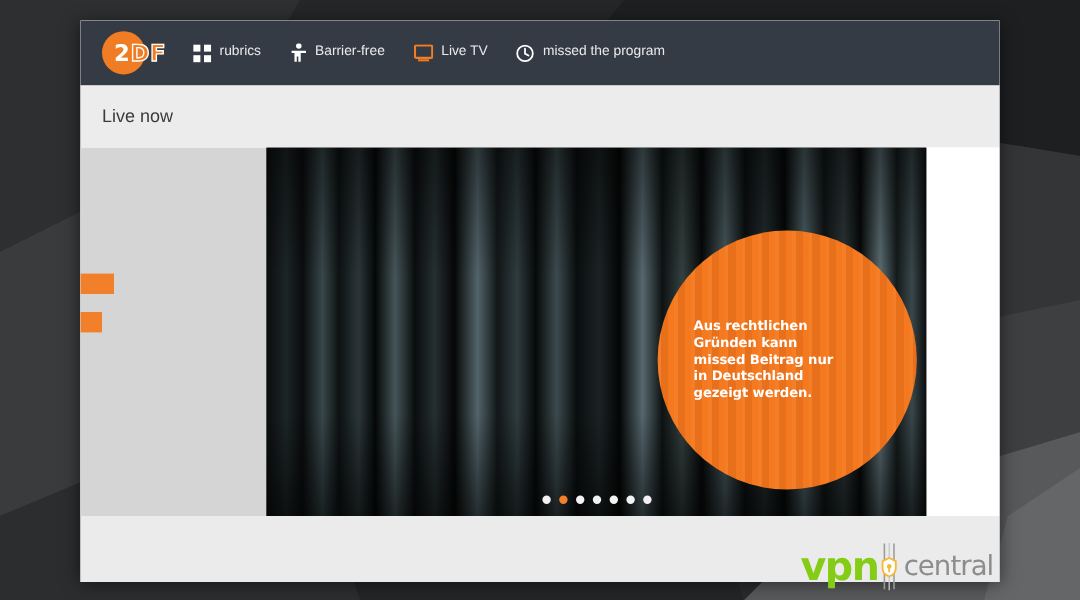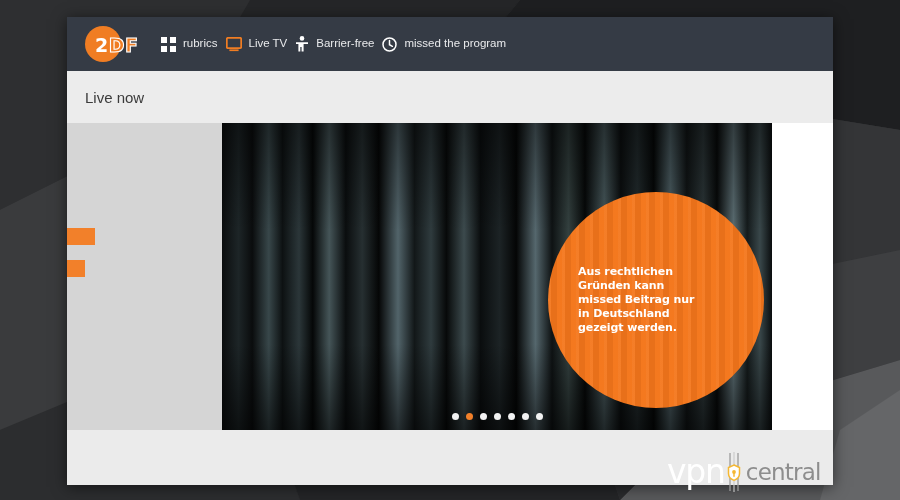--- a/index.html
+++ b/index.html
@@ -67,21 +67,21 @@
     letter-spacing: .5px;
     line-height: 20px;
     font-family: "DejaVu Sans", sans-serif;
   }
   .zdf-word .w { color: #ffffff; }
   .zdf-word .o { color: #f07d23; -webkit-text-stroke: 1.1px #ffffff; }
 
   .nav {
     display: flex;
     align-items: center;
-    gap: 8px;
+    gap: 24px;
     flex: 1 1 auto;
   }
   .nav-item {
     display: flex;
     align-items: center;
     gap: 7px;
     color: #e9eaec;
     font-size: 11.5px;
     white-space: nowrap;
     cursor: pointer;
@@ -219,22 +219,22 @@
     position: absolute;
     left: 667px;
     top: 452px;
     display: flex;
     align-items: center;
     z-index: 40;
     font-family: "DejaVu Sans", sans-serif;
   }
   #wm-vpn {
     font-size: 33px;
-    font-weight: 400;
-    color: #ffffff;
+    font-weight: 700;
+    color: #84cc16;
     letter-spacing: -1.2px;
     line-height: 34px;
   }
   #wm-shield {
     position: relative;
     width: 22px;
     height: 40px;
     margin: 0 1px 0 -2px;
   }
   #wm-central {
@@ -285,36 +285,36 @@
             <rect x="9" y="0" width="6" height="6" fill="#ffffff"></rect>
             <rect x="0" y="9" width="6" height="6" fill="#ffffff"></rect>
             <rect x="9" y="9" width="6" height="6" fill="#ffffff"></rect>
           </svg>
         </span>
         <span class="nav-label">rubrics</span>
       </div>
 
       <div class="nav-item">
         <span>
+          <svg class="ico" width="14" height="16" viewBox="0 0 14 16">
+            <circle cx="7" cy="2.4" r="2.3" fill="#ffffff"></circle>
+            <path d="M1 6.2 L13 6.2 L13 8.1 L8.6 8.1 L8.6 15.4 L6.6 15.4 L6.6 11 L5.3 11 L5.3 15.4 L3.4 15.4 L3.4 8.1 L1 8.1 Z" fill="#ffffff"></path>
+          </svg>
+        </span>
+        <span class="nav-label">Barrier-free</span>
+      </div>
+
+      <div class="nav-item">
+        <span>
           <svg class="ico" width="16" height="15" viewBox="0 0 16 15">
             <rect x="0.8" y="0.8" width="14.4" height="10.4" rx="1.2" fill="none" stroke="#f07d23" stroke-width="1.8"></rect>
             <rect x="3.4" y="12.4" width="9.2" height="1.7" fill="#f07d23"></rect>
           </svg>
         </span>
         <span class="nav-label">Live TV</span>
-      </div>
-
-      <div class="nav-item">
-        <span>
-          <svg class="ico" width="14" height="16" viewBox="0 0 14 16">
-            <circle cx="7" cy="2.4" r="2.3" fill="#ffffff"></circle>
-            <path d="M1 6.2 L13 6.2 L13 8.1 L8.6 8.1 L8.6 15.4 L6.6 15.4 L6.6 11 L5.3 11 L5.3 15.4 L3.4 15.4 L3.4 8.1 L1 8.1 Z" fill="#ffffff"></path>
-          </svg>
-        </span>
-        <span class="nav-label">Barrier-free</span>
       </div>
 
       <div class="nav-item">
         <span>
           <svg class="ico" width="15" height="15" viewBox="0 0 15 15">
             <circle cx="7.5" cy="7.5" r="6.5" fill="none" stroke="#ffffff" stroke-width="1.5"></circle>
             <path d="M7.5 3.6 L7.5 7.7 L10.4 9.3" fill="none" stroke="#ffffff" stroke-width="1.5" stroke-linecap="round"></path>
           </svg>
         </span>
         <span class="nav-label">missed the program</span>

